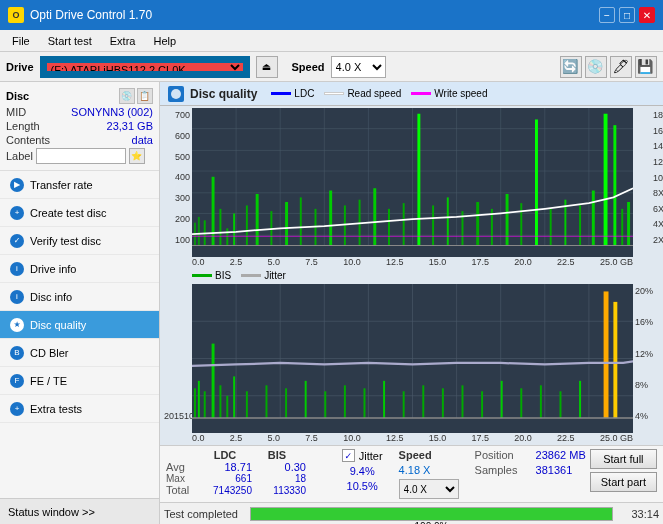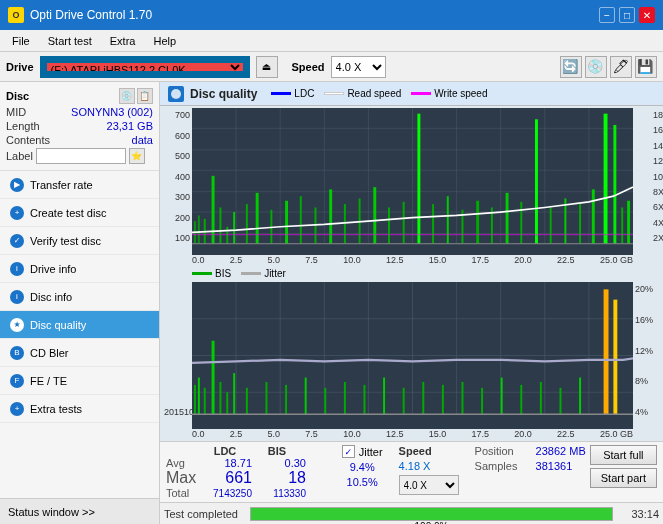--- a/index.html
+++ b/index.html
@@ -437,21 +437,21 @@
           <div style="display:grid; grid-template-columns:32px 50px 50px; font-size:11px; font-weight:bold; text-align:center; color:#333; gap:2px;">
             <span></span>
             <span>LDC</span>
             <span>BIS</span>
           </div>
           <div class="stat-row" style="font-size:11px; display:flex; gap:4px;">
             <span style="width:32px; color:#555;">Avg</span>
             <span style="width:50px; color:#0000cc; text-align:right;">18.71</span>
             <span style="width:50px; color:#0000cc; text-align:right;">0.30</span>
           </div>
-          <div class="stat-row" style="font-size:16px; display:flex; gap:4px;">
+          <div class="stat-row" style="font-size:10px; display:flex; gap:4px;">
             <span style="width:32px; color:#555;">Max</span>
             <span style="width:50px; color:#0000cc; text-align:right;">661</span>
             <span style="width:50px; color:#0000cc; text-align:right;">18</span>
           </div>
           <div class="stat-row" style="font-size:11px; display:flex; gap:4px;">
             <span style="width:32px; color:#555;">Total</span>
             <span style="width:50px; color:#0000cc; text-align:right; font-size:10px;">7143250</span>
             <span style="width:50px; color:#0000cc; text-align:right; font-size:10px;">113330</span>
           </div>
         </div>

